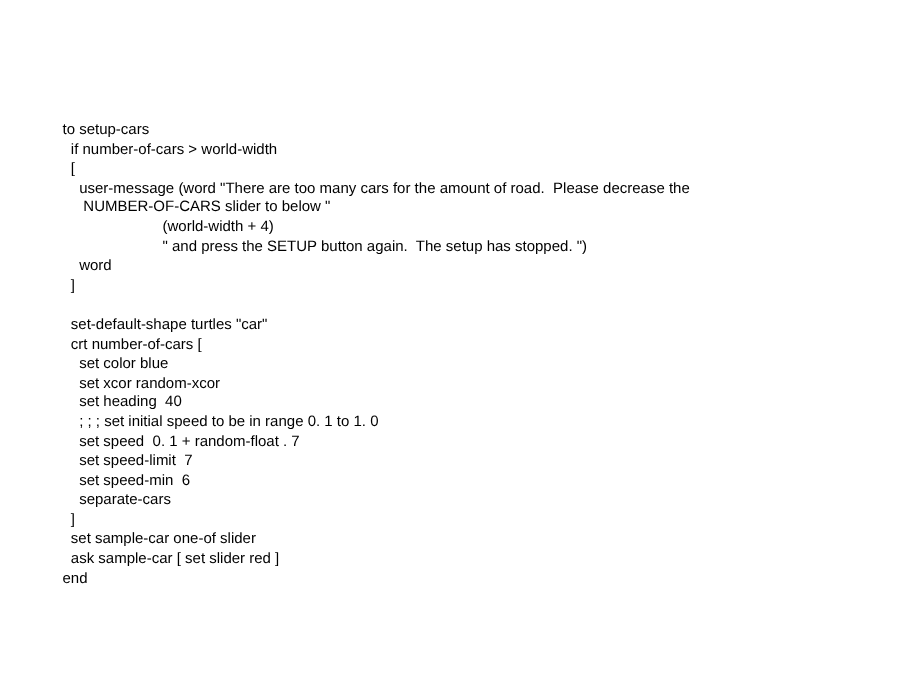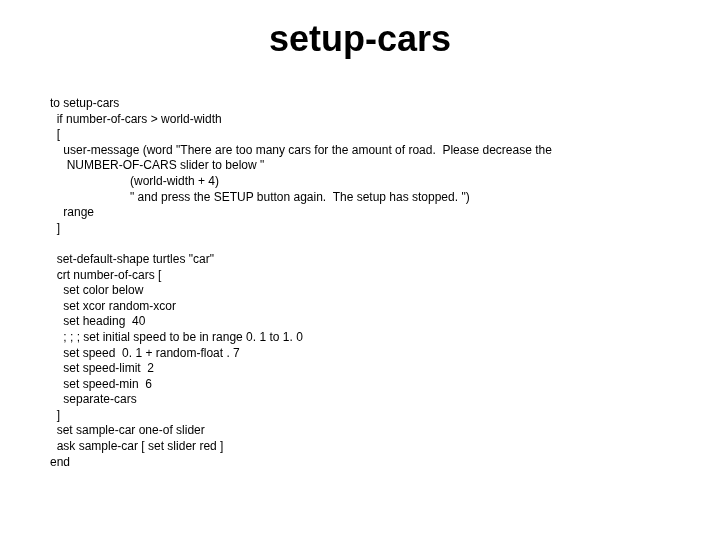--- a/index.html
+++ b/index.html
@@ -35,38 +35,37 @@
     font-size: 12px;
     line-height: 1.3;
     color: #000;
     white-space: pre;
   }
 </style>
 </head>
 <body>
 
 <div class="slide">
-  <div class="title">setup-cars</div>
   <div class="code"><span>to setup-cars</span>
 <span>  if number-of-cars &gt; world-width</span>
 <span>  [</span>
 <span>    user-message (word "There are too many cars for the amount of road.  Please decrease the</span>
 <span>     NUMBER-OF-CARS slider to below "</span>
 <span>                        (world-width + 4)</span>
 <span>                        " and press the SETUP button again.  The setup has stopped. ")</span>
-<span>    range</span>
+<span>    word</span>
 <span>  ]</span>
 <span></span>
 <span>  set-default-shape turtles "car"</span>
 <span>  crt number-of-cars [</span>
-<span>    set color below</span>
+<span>    set color blue</span>
 <span>    set xcor random-xcor</span>
 <span>    set heading  40</span>
 <span>    ; ; ; set initial speed to be in range 0. 1 to 1. 0</span>
 <span>    set speed  0. 1 + random-float . 7</span>
-<span>    set speed-limit  2</span>
+<span>    set speed-limit  7</span>
 <span>    set speed-min  6</span>
 <span>    separate-cars</span>
 <span>  ]</span>
 <span>  set sample-car one-of slider</span>
 <span>  ask sample-car [ set slider red ]</span>
 <span>end</span></div>
 </div>
 
 </body></html>

